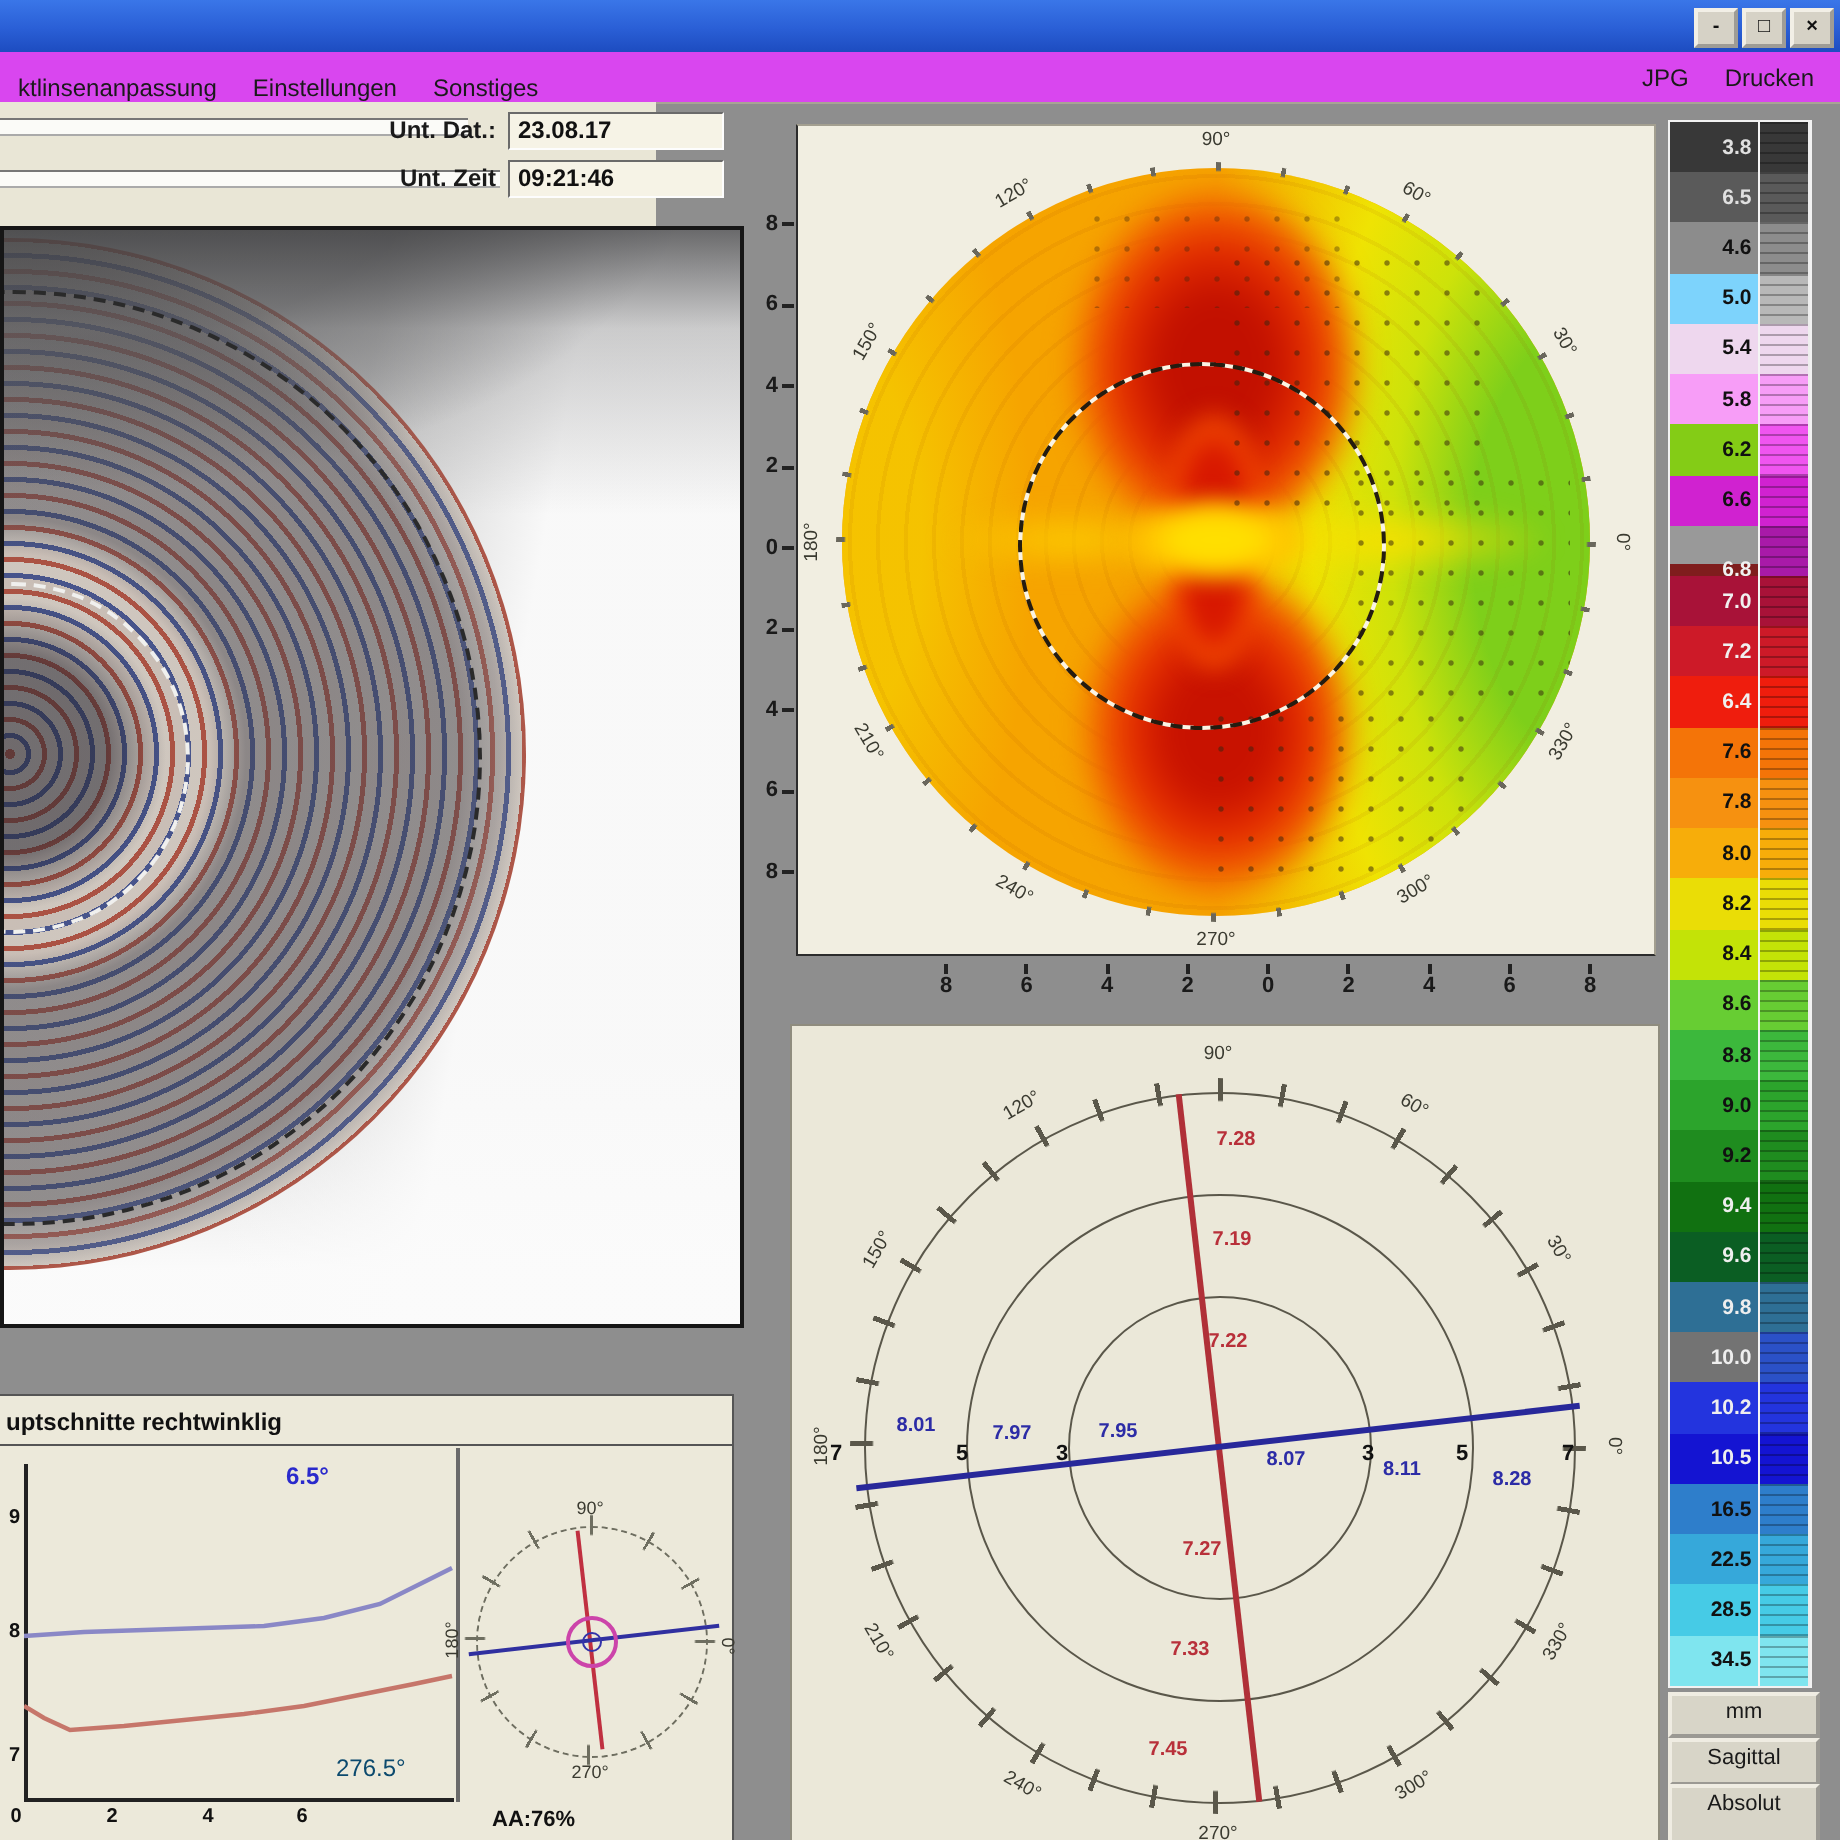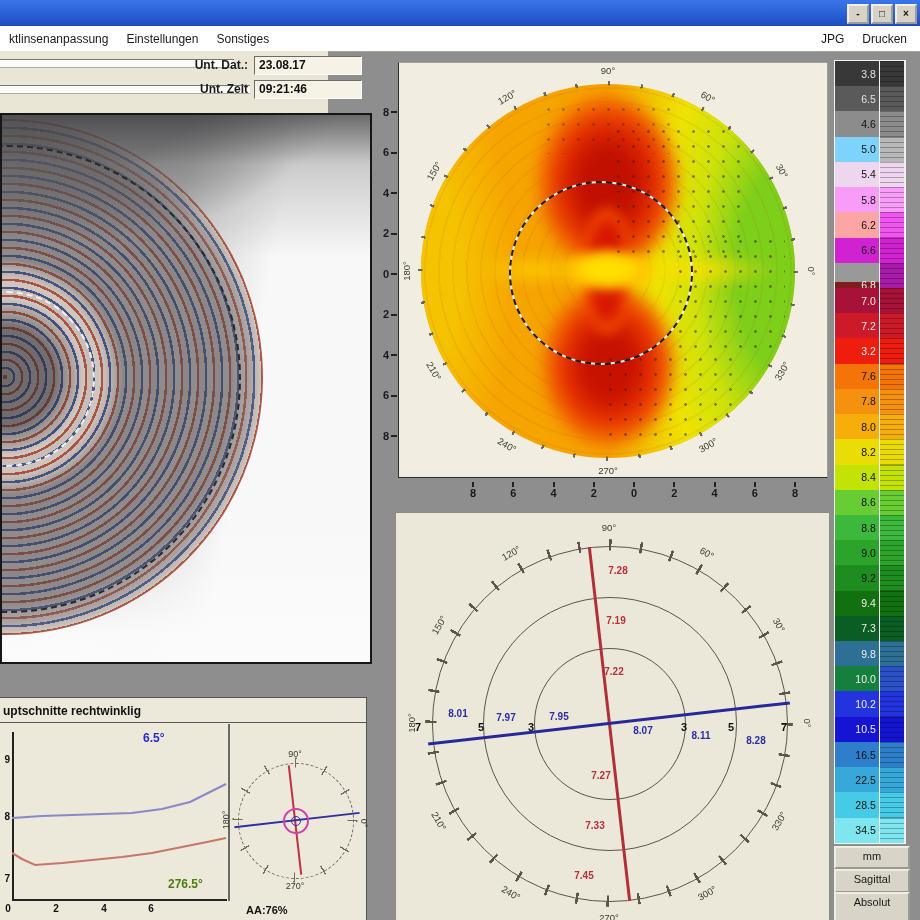--- a/index.html
+++ b/index.html
@@ -8,22 +8,22 @@
   .abs{position:absolute}
 
   
   .titlebar{position:absolute;left:0;top:0;width:920px;height:26px;
     background:linear-gradient(to bottom,#3a76e8 0%,#2a5fd6 55%,#1d4cc0 100%)}
   .winbtns{position:absolute;right:3px;top:4px;display:flex;gap:2px}
   .winbtn{width:18px;height:16px;background:#d6d2c6;border:2px outset #f2efe6;
     font-size:10px;font-weight:bold;color:#111;display:flex;align-items:center;justify-content:center;line-height:1}
 
   
-  .menubar{position:absolute;left:0;top:26px;width:920px;height:25px;background:#ffffff;
-    border-bottom:1px solid #a8a494;display:flex;align-items:center;font-size:12px;color:#1a1a1a}
+  .menubar{position:absolute;left:0;top:26px;width:920px;height:25px;background:#d946ef;
+    border-bottom:1px solid #a8a494;display:flex;align-items:flex-end;font-size:12px;color:#1a1a1a}
   .menubar .mi{padding:0 9px;white-space:nowrap}
   .menu-right{position:absolute;right:4px;top:0;height:25px;display:flex;align-items:center}
 
   
   .exam{position:absolute;left:0;top:51px;width:328px;height:62px;background:#e9e6d6}
   .exam .bar{position:absolute;height:7px;background:#fbfbf8;border-top:1px solid #777;border-bottom:1px solid #aaa}
   .exam .bar1{left:0;top:8px;width:234px}
   .exam .bar2{left:0;top:34px;width:250px}
   .exam .flabel{position:absolute;width:100px;text-align:right;font-size:12px;font-weight:bold;color:#1a1a1a}
   .exam .fbox{position:absolute;left:254px;width:102px;height:17px;background:#f6f3e6;
@@ -180,21 +180,21 @@
   .sec-yticks .sec-yt:nth-child(1){top:61px}
   .sec-yticks .sec-yt:nth-child(2){top:118px}
   .sec-yticks .sec-yt:nth-child(3){top:180px}
   .sec-xt{position:absolute;top:205px;width:10px;text-align:center;font-size:10px;font-weight:bold;color:#111}
   .sec-xticks .sec-xt:nth-child(1){left:3px}
   .sec-xticks .sec-xt:nth-child(2){left:51px}
   .sec-xticks .sec-xt:nth-child(3){left:99px}
   .sec-xticks .sec-xt:nth-child(4){left:146px}
   .sec-curves{position:absolute;left:12px;top:28px}
   .sec-flat{position:absolute;left:143px;top:33px;font-size:12px;font-weight:bold;color:#2a2acc}
-  .sec-steep{position:absolute;left:168px;top:179px;font-size:12px;font-weight:bold;color:#4d7c0f}
+  .sec-steep{position:absolute;left:168px;top:179px;font-size:12px;font-weight:normal;color:#0c4a6e}
   .sec-aa{position:absolute;left:246px;top:206px;font-size:11px;font-weight:bold;color:#111}
   .compass{position:absolute;left:238px;top:65px;width:114px;height:114px}
   .cp-circle{position:absolute;left:0;top:0;width:100%;height:100%;border-radius:50%;border:1.6px dashed #6e6e60}
   .cp-ticks{position:absolute;left:-6px;top:-6px;width:126px;height:126px;border-radius:50%;
     background:repeating-conic-gradient(#6e6e60 0 1.4deg,rgba(0,0,0,0) 1.4deg 30deg);
     -webkit-mask:radial-gradient(circle,rgba(0,0,0,0) 0 52px,#000 53px 62px,rgba(0,0,0,0) 63px);
     mask:radial-gradient(circle,rgba(0,0,0,0) 0 52px,#000 53px 62px,rgba(0,0,0,0) 63px)}
   .cp-red{position:absolute;left:55.9px;top:2px;width:2.2px;height:110px;background:#c03040;transform:rotate(-6.5deg)}
   .cp-blue{position:absolute;left:-4px;top:55.9px;width:126px;height:2.2px;background:#3030a0;transform:rotate(-6.5deg)}
   .cp-ring{position:absolute;left:45px;top:45px;width:22px;height:22px;border-radius:50%;border:2px solid #cc44aa}
@@ -203,21 +203,21 @@
   .cp-labels .ang:nth-child(1){left:57px;top:-9px;--r:0deg}
   .cp-labels .ang:nth-child(2){left:-12px;top:57px;--r:-90deg}
   .cp-labels .ang:nth-child(3){left:126px;top:60px;--r:90deg}
   .cp-labels .ang:nth-child(4){left:57px;top:123px;--r:0deg}
 
   
   .scale{position:absolute;left:834px;top:60px;width:70px;height:782px;border:1px solid #f2f2f2;
     display:flex;flex-direction:column;background:#999}
   .band{flex:1;display:flex;min-height:0}
   .band .bl{width:42px;display:flex;align-items:center;justify-content:flex-end;
-    padding-right:3px;font-size:10.5px;font-weight:normal}
+    padding-right:3px;font-size:10.5px;font-weight:bold}
   .band .bs{width:25px;border-left:1px solid #f4f4f4;border-right:1px solid #eee;
     background-image:repeating-linear-gradient(to bottom,rgba(0,0,0,.28) 0 1px,rgba(0,0,0,0) 1px 5px)}
   .scalebtn{position:absolute;left:834px;width:72px;background:#d8d5c8;border:2px outset #efece2;
     font-size:11px;font-weight:normal;color:#1a1a1a;text-align:center;line-height:17px}
   .btn-mm{top:846px;height:19px}
   .btn-sag{top:869px;height:20px}
   .btn-abs{top:892px;height:28px}
 </style>
 </head>
 <body>
@@ -489,41 +489,41 @@
     </div>
     <div class="band">
       <div class="bl" style="background-color: rgb(238, 215, 238); color: rgb(17, 17, 17);">5.4</div>
       <div class="bs" style="background-color: rgb(238, 215, 238);"></div>
     </div>
     <div class="band">
       <div class="bl" style="background-color: rgb(247, 157, 247); color: rgb(17, 17, 17);">5.8</div>
       <div class="bs" style="background-color: rgb(247, 157, 247);"></div>
     </div>
     <div class="band">
-      <div class="bl" style="background-color: #fca5a5; color: rgb(17, 17, 17);">6.2</div>
+      <div class="bl" style="background-color: #84cc16; color: rgb(17, 17, 17);">6.2</div>
       <div class="bs" style="background-color: rgb(240, 85, 240);"></div>
     </div>
     <div class="band">
       <div class="bl" style="background-color: rgb(208, 34, 208); color: rgb(17, 17, 17);">6.6</div>
       <div class="bs" style="background-color: rgb(208, 34, 208);"></div>
     </div>
     <div class="band">
       <div class="bl" style="background-color: #7f1d1d; color: rgb(240, 240, 240); margin-top: 19px;">6.8</div>
       <div class="bs" style="background-color: rgb(168, 26, 168);"></div>
     </div>
     <div class="band">
       <div class="bl" style="background-color: rgb(168, 18, 56); color: rgb(240, 240, 240);">7.0</div>
       <div class="bs" style="background-color: rgb(168, 18, 56);"></div>
     </div>
     <div class="band">
       <div class="bl" style="background-color: rgb(205, 26, 40); color: rgb(240, 240, 240);">7.2</div>
       <div class="bs" style="background-color: rgb(205, 26, 40);"></div>
     </div>
     <div class="band">
-      <div class="bl" style="background-color: rgb(239, 29, 13); color: rgb(240, 240, 240);">3.2</div>
+      <div class="bl" style="background-color: rgb(239, 29, 13); color: rgb(240, 240, 240);">6.4</div>
       <div class="bs" style="background-color: rgb(239, 29, 13);"></div>
     </div>
     <div class="band">
       <div class="bl" style="background-color: rgb(244, 116, 8); color: rgb(17, 17, 17);">7.6</div>
       <div class="bs" style="background-color: rgb(244, 116, 8);"></div>
     </div>
     <div class="band">
       <div class="bl" style="background-color: rgb(246, 145, 16); color: rgb(17, 17, 17);">7.8</div>
       <div class="bs" style="background-color: rgb(246, 145, 16);"></div>
     </div>
@@ -553,29 +553,29 @@
     </div>
     <div class="band">
       <div class="bl" style="background-color: rgb(31, 140, 31); color: rgb(17, 17, 17);">9.2</div>
       <div class="bs" style="background-color: rgb(31, 140, 31);"></div>
     </div>
     <div class="band">
       <div class="bl" style="background-color: rgb(17, 113, 17); color: rgb(238, 238, 238);">9.4</div>
       <div class="bs" style="background-color: rgb(17, 113, 17);"></div>
     </div>
     <div class="band">
-      <div class="bl" style="background-color: rgb(11, 94, 35); color: rgb(238, 238, 238);">7.3</div>
+      <div class="bl" style="background-color: rgb(11, 94, 35); color: rgb(238, 238, 238);">9.6</div>
       <div class="bs" style="background-color: rgb(11, 94, 35);"></div>
     </div>
     <div class="band">
       <div class="bl" style="background-color: rgb(46, 111, 149); color: rgb(238, 238, 238);">9.8</div>
       <div class="bs" style="background-color: rgb(46, 111, 149);"></div>
     </div>
     <div class="band">
-      <div class="bl" style="background-color: #15803d; color: rgb(238, 238, 238);">10.0</div>
+      <div class="bl" style="background-color: #737373; color: rgb(238, 238, 238);">10.0</div>
       <div class="bs" style="background-color: rgb(43, 81, 199);"></div>
     </div>
     <div class="band">
       <div class="bl" style="background-color: rgb(35, 52, 222); color: rgb(238, 238, 238);">10.2</div>
       <div class="bs" style="background-color: rgb(35, 52, 222);"></div>
     </div>
     <div class="band">
       <div class="bl" style="background-color: rgb(20, 20, 210); color: rgb(238, 238, 238);">10.5</div>
       <div class="bs" style="background-color: rgb(20, 20, 210);"></div>
     </div>

